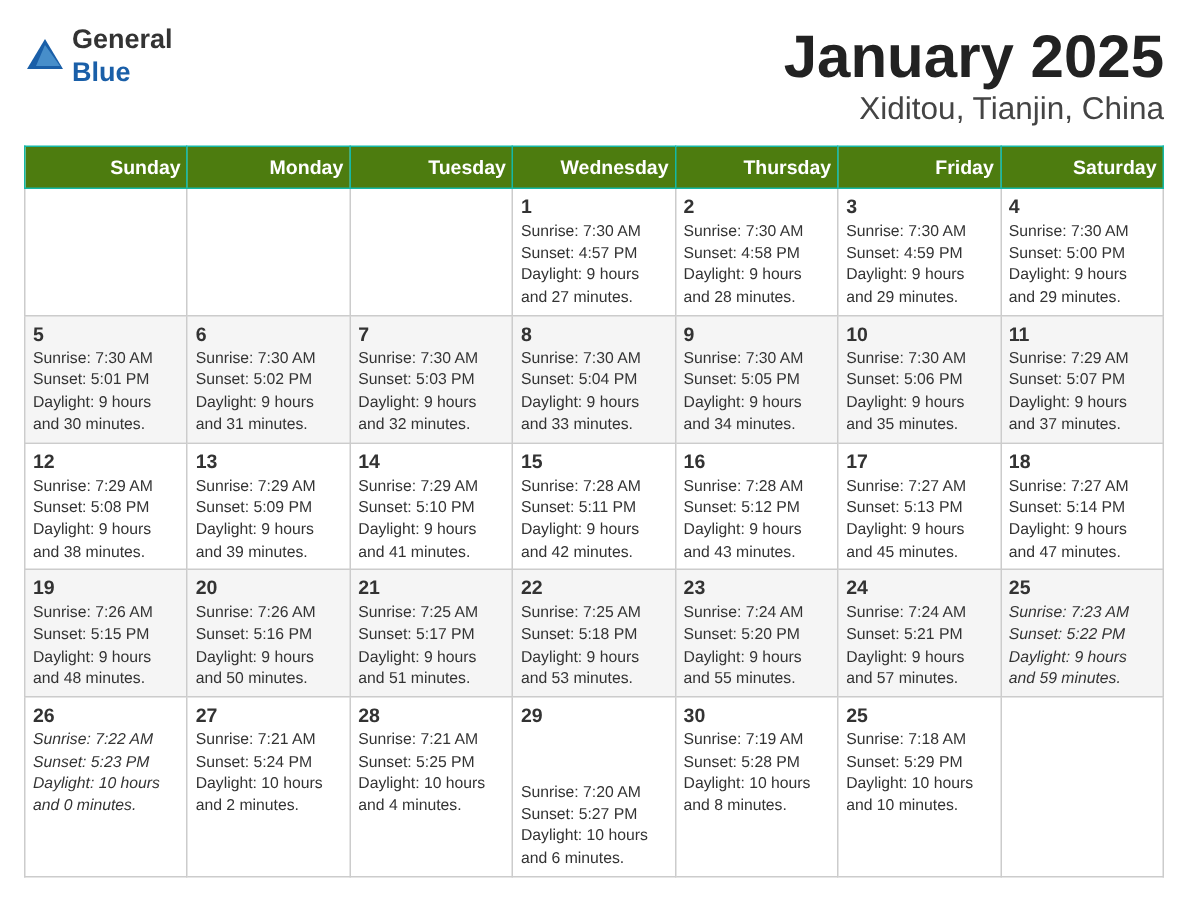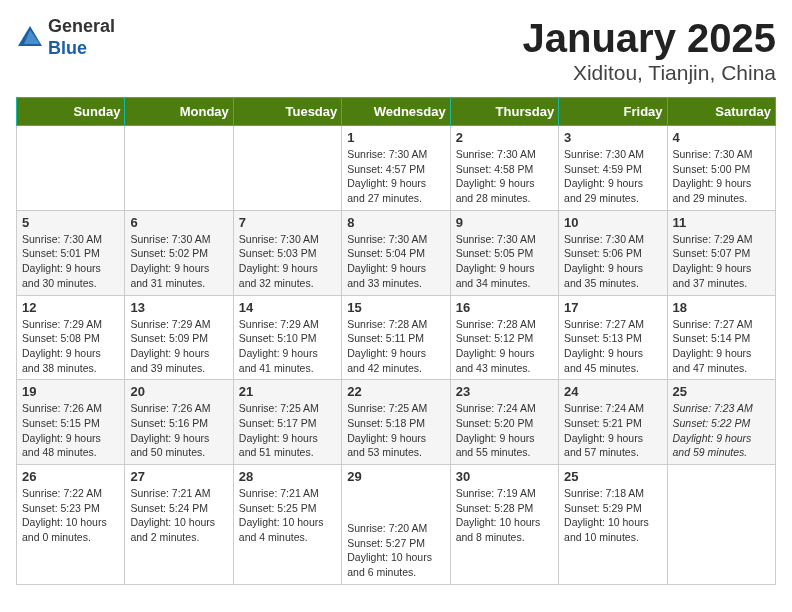--- a/index.html
+++ b/index.html
@@ -300,21 +300,21 @@
           <span class="day-num">25</span>
           <div class="day-info" style="white-space: pre-line; font-style: italic;">Sunrise: 7:23 AM
 Sunset: 5:22 PM
 Daylight: 9 hours
 and 59 minutes.</div>
         </td>
       </tr>
       <tr>
         <td>
           <span class="day-num">26</span>
-          <div class="day-info" style="white-space: pre-line;">Sunrise: 7:22 AM
+          <div class="day-info" style="white-space: pre-line; font-style: italic;">Sunrise: 7:22 AM
 Sunset: 5:23 PM
 Daylight: 10 hours
 and 0 minutes.</div>
         </td>
         <td>
           <span class="day-num">27</span>
           <div class="day-info" style="white-space: pre-line;">Sunrise: 7:21 AM
 Sunset: 5:24 PM
 Daylight: 10 hours
 and 2 minutes.</div>

